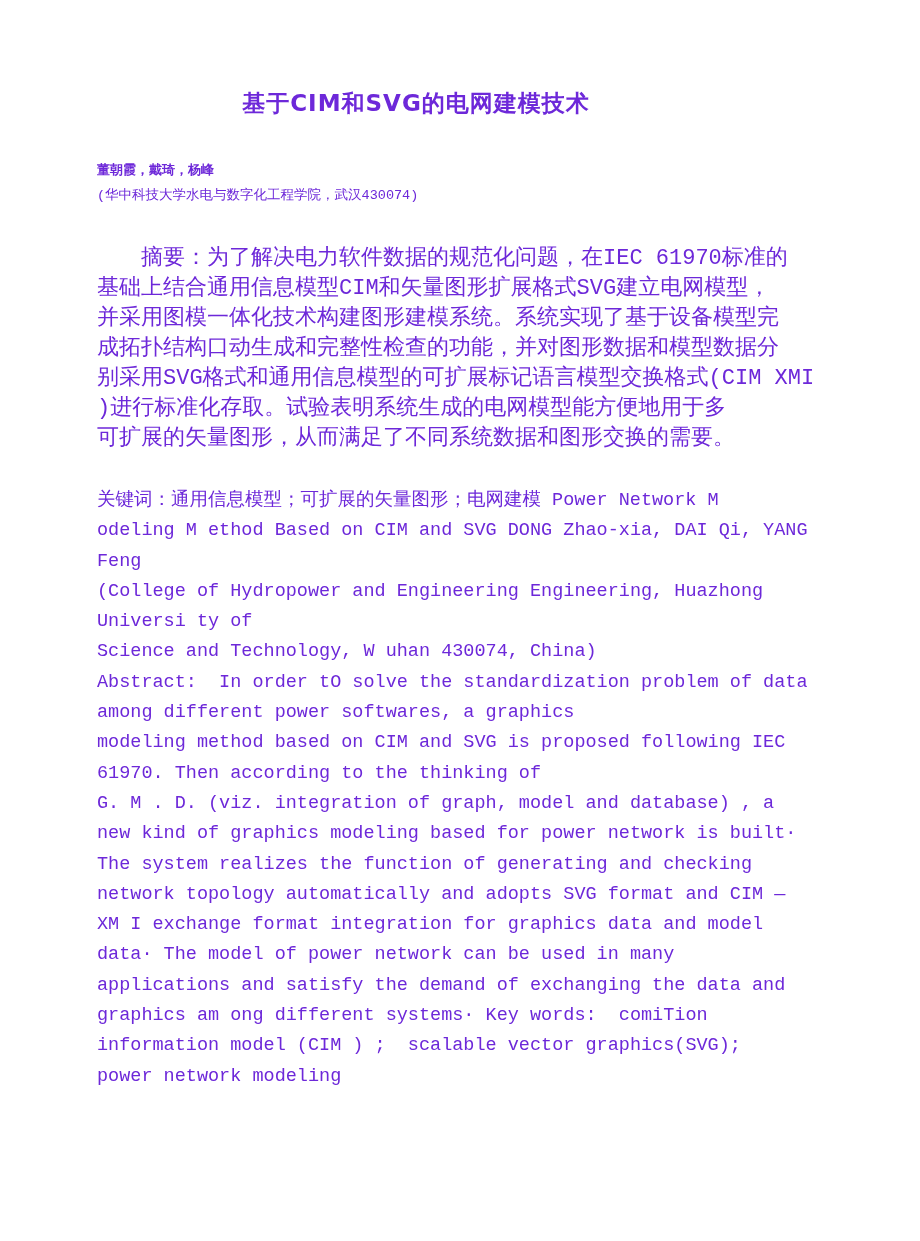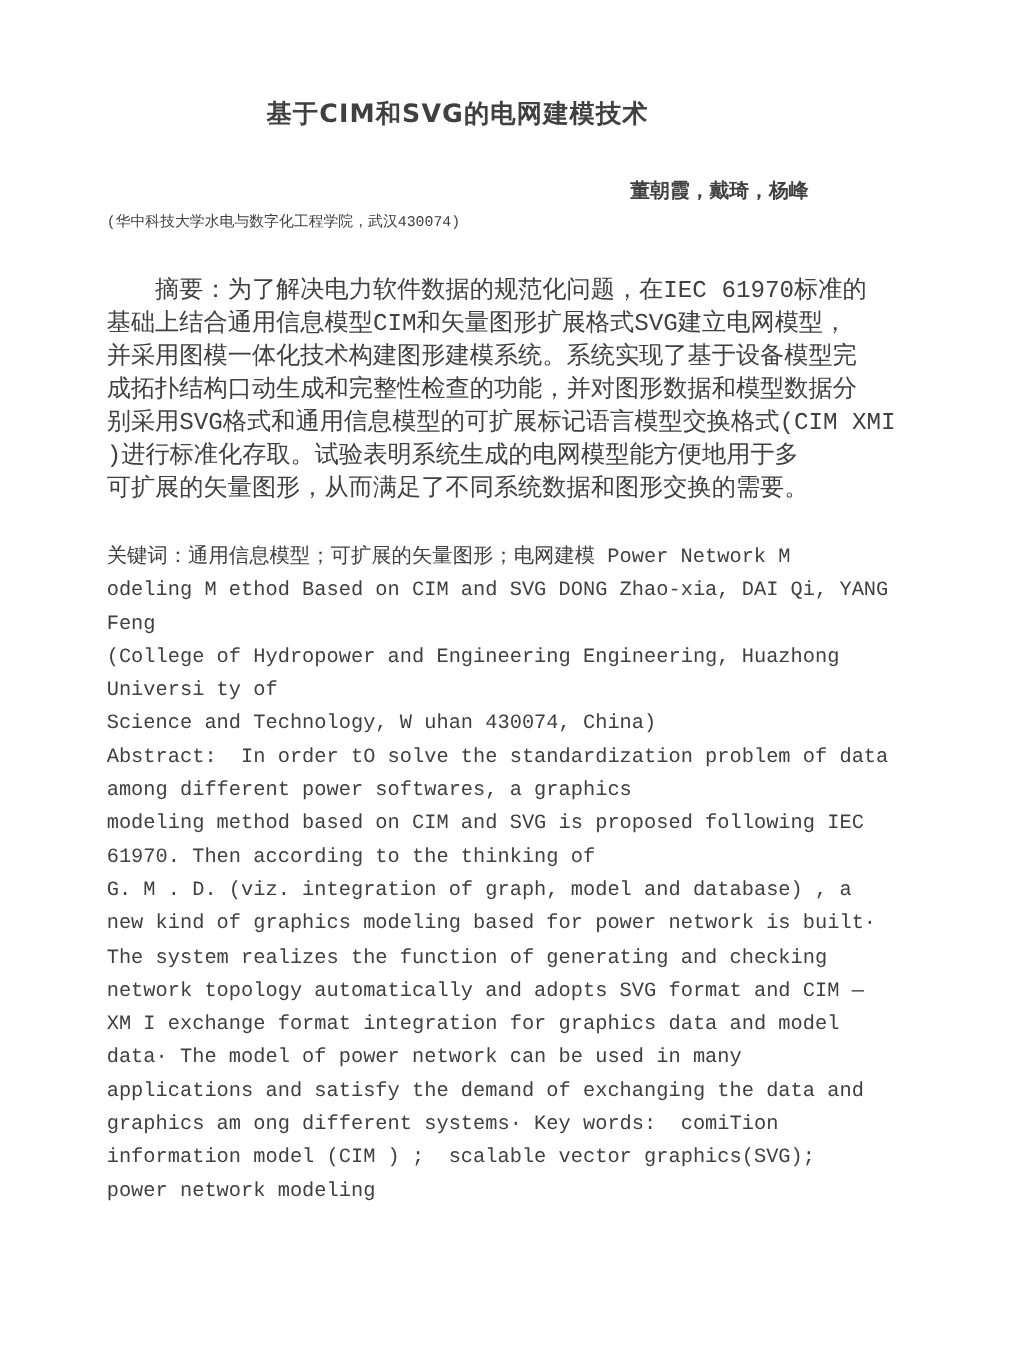--- a/index.html
+++ b/index.html
@@ -11,36 +11,36 @@
     width: 920px;
     height: 1241px;
     overflow: hidden;
   }
   .page {
     position: relative;
     width: 832px;
     height: 1241px;
     box-sizing: border-box;
     background: #ffffff;
-    color: #404040;
+    color: #6d28d9;
     padding: 88px 97px 0 97px;
     font-family: "Liberation Mono", "DejaVu Sans Mono", monospace;
   }
   .title {
     font-size: 23px;
     font-weight: bold;
     text-align: center;
     letter-spacing: 1px;
     margin: 0 0 42px 0;
     font-family: "DejaVu Sans", "Liberation Sans", sans-serif;
   }
   .authors {
-    font-size: 18px;
+    font-size: 13px;
     font-weight: bold;
-    text-align: right;
+    text-align: left;
     margin: 0 0 7px 0;
   }
   .affiliation {
     font-size: 13.5px;
     text-align: left;
     margin: 0 0 40px 0;
   }
   .abstract-cn {
     font-size: 22px;
     line-height: 30px;

